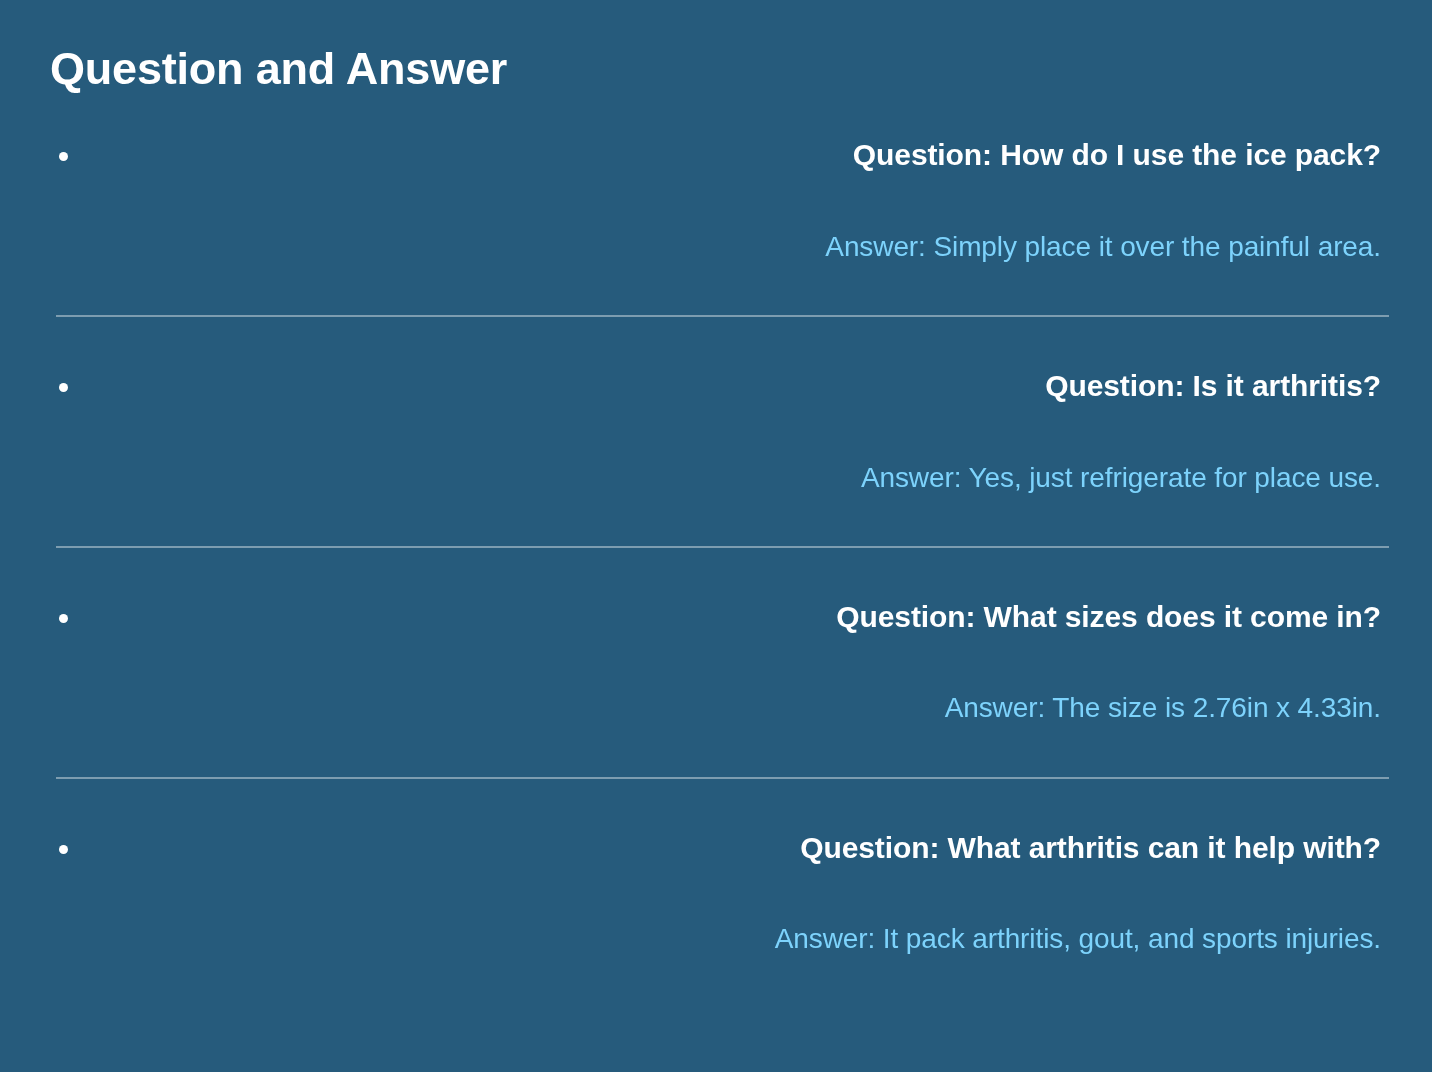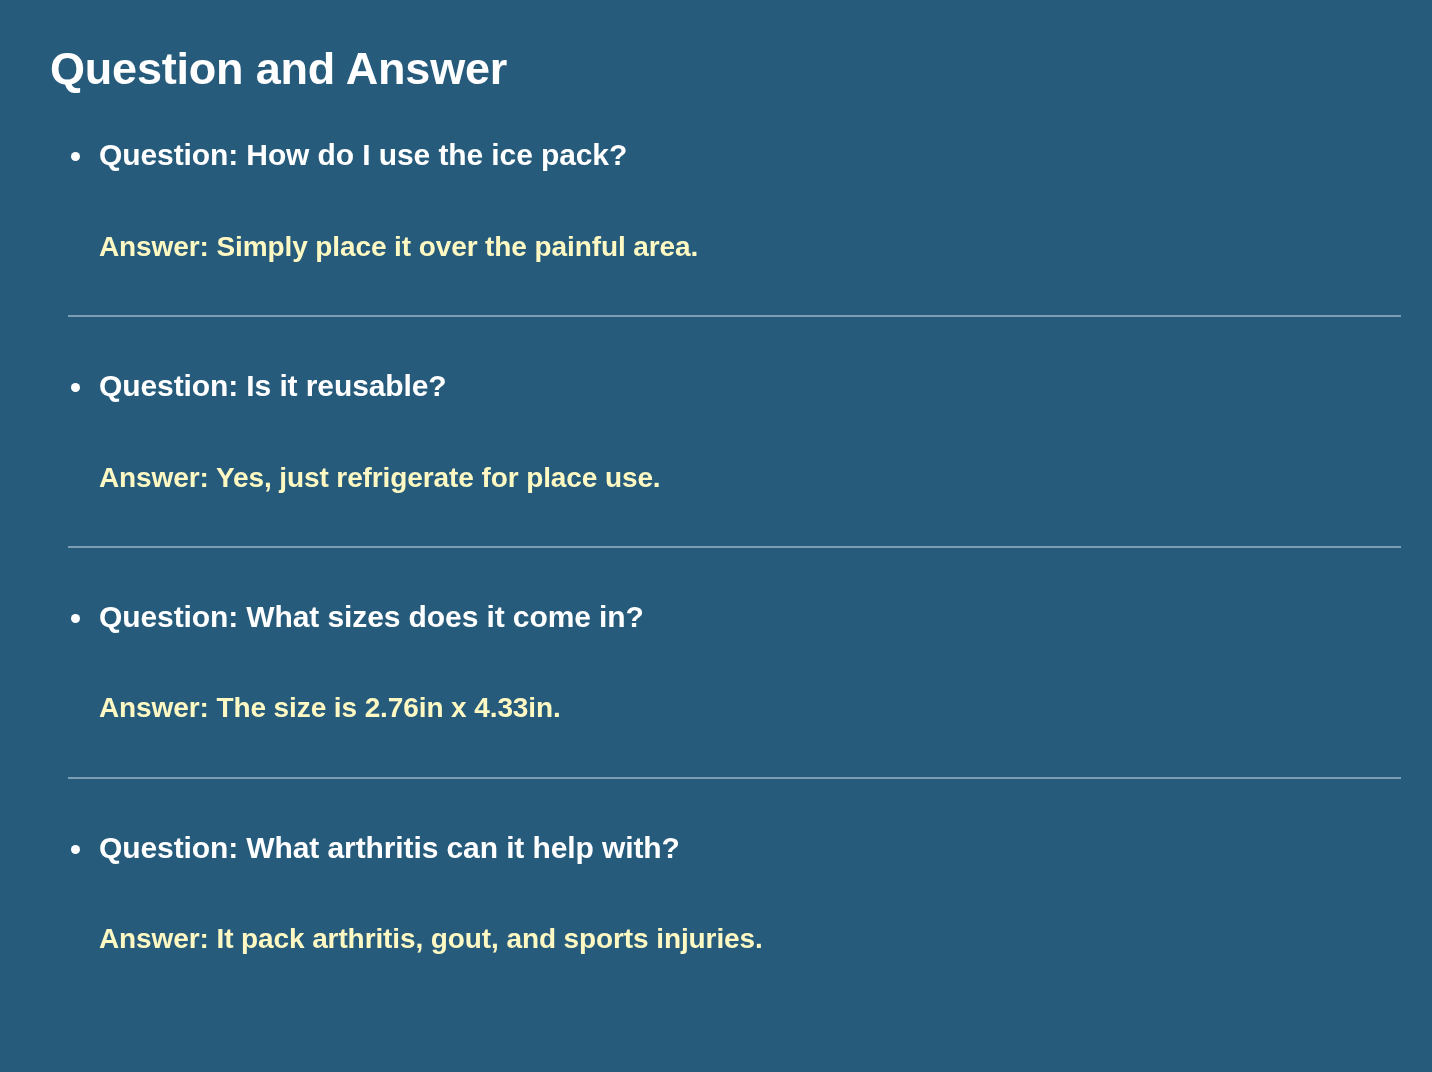--- a/index.html
+++ b/index.html
@@ -27,22 +27,23 @@
     font-size: 45px;
     font-weight: bold;
     color: #ffffff;
     line-height: 1.12;
     letter-spacing: -0.2px;
     margin: 0 0 42px 0;
   }
 
   .qa-list {
     list-style: none;
-    margin: 16px;
+    margin: 4px;
     padding: 0;
+    text-align: right;
   }
 
   .qa-item {
     position: relative;
     padding: 0 0 0 33px;
   }
 
   .qa-item .bullet-dot {
     position: absolute;
     left: 5px;
@@ -58,22 +59,22 @@
     font-size: 30px;
     font-weight: bold;
     color: #ffffff;
     line-height: 1.28;
     letter-spacing: -0.1px;
   }
 
   .answer-text {
     display: block;
     font-size: 28px;
-    font-weight: bold;
-    color: #fef9c3;
+    font-weight: normal;
+    color: #7dd3fc;
     line-height: 1.3;
     letter-spacing: -0.1px;
     margin-top: 54px;
   }
 
   .qa-divider {
     height: 0;
     border: 0;
     border-top: 2px solid #7d9db0;
     margin: 50px 0 50px 2px;
@@ -96,21 +97,21 @@
     <li class="qa-item">
       <span class="bullet-dot"></span>
       <span class="question-text">Question: How do I use the ice pack?</span>
       <span class="answer-text">Answer: Simply place it over the painful area.</span>
     </li>
 
     <hr class="qa-divider">
 
     <li class="qa-item">
       <span class="bullet-dot"></span>
-      <span class="question-text">Question: Is it reusable?</span>
+      <span class="question-text">Question: Is it arthritis?</span>
       <span class="answer-text">Answer: Yes, just refrigerate for place use.</span>
     </li>
 
     <hr class="qa-divider">
 
     <li class="qa-item">
       <span class="bullet-dot"></span>
       <span class="question-text">Question: What sizes does it come in?</span>
       <span class="answer-text">Answer: The size is 2.76in x 4.33in.</span>
     </li>

